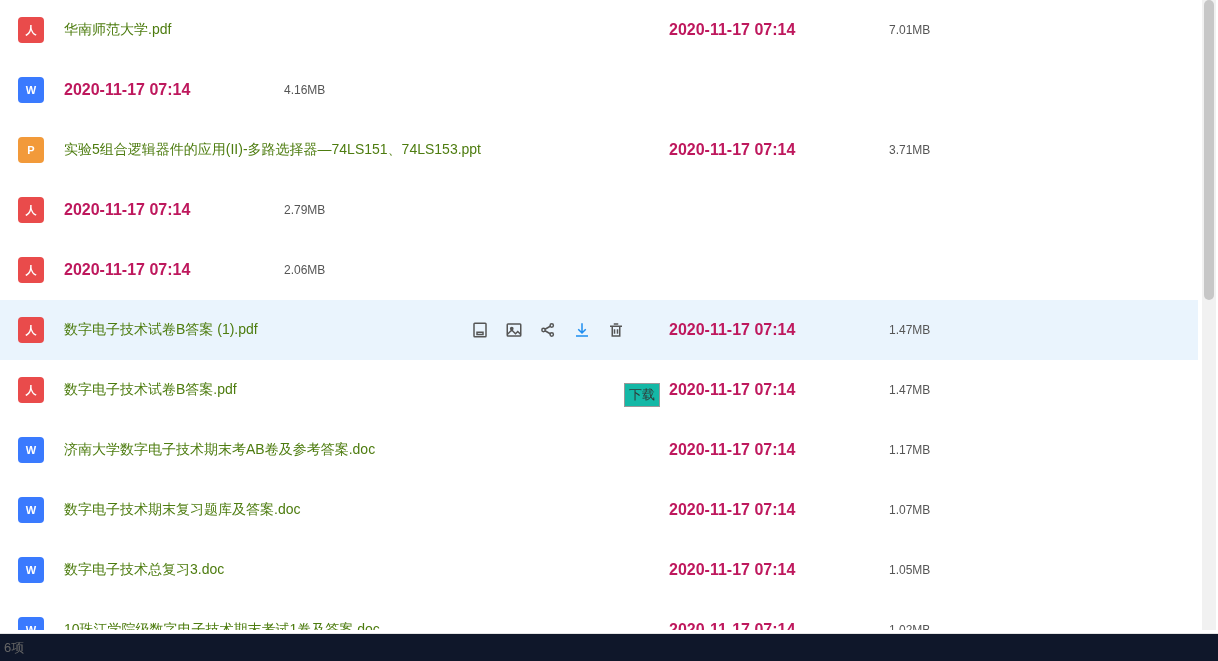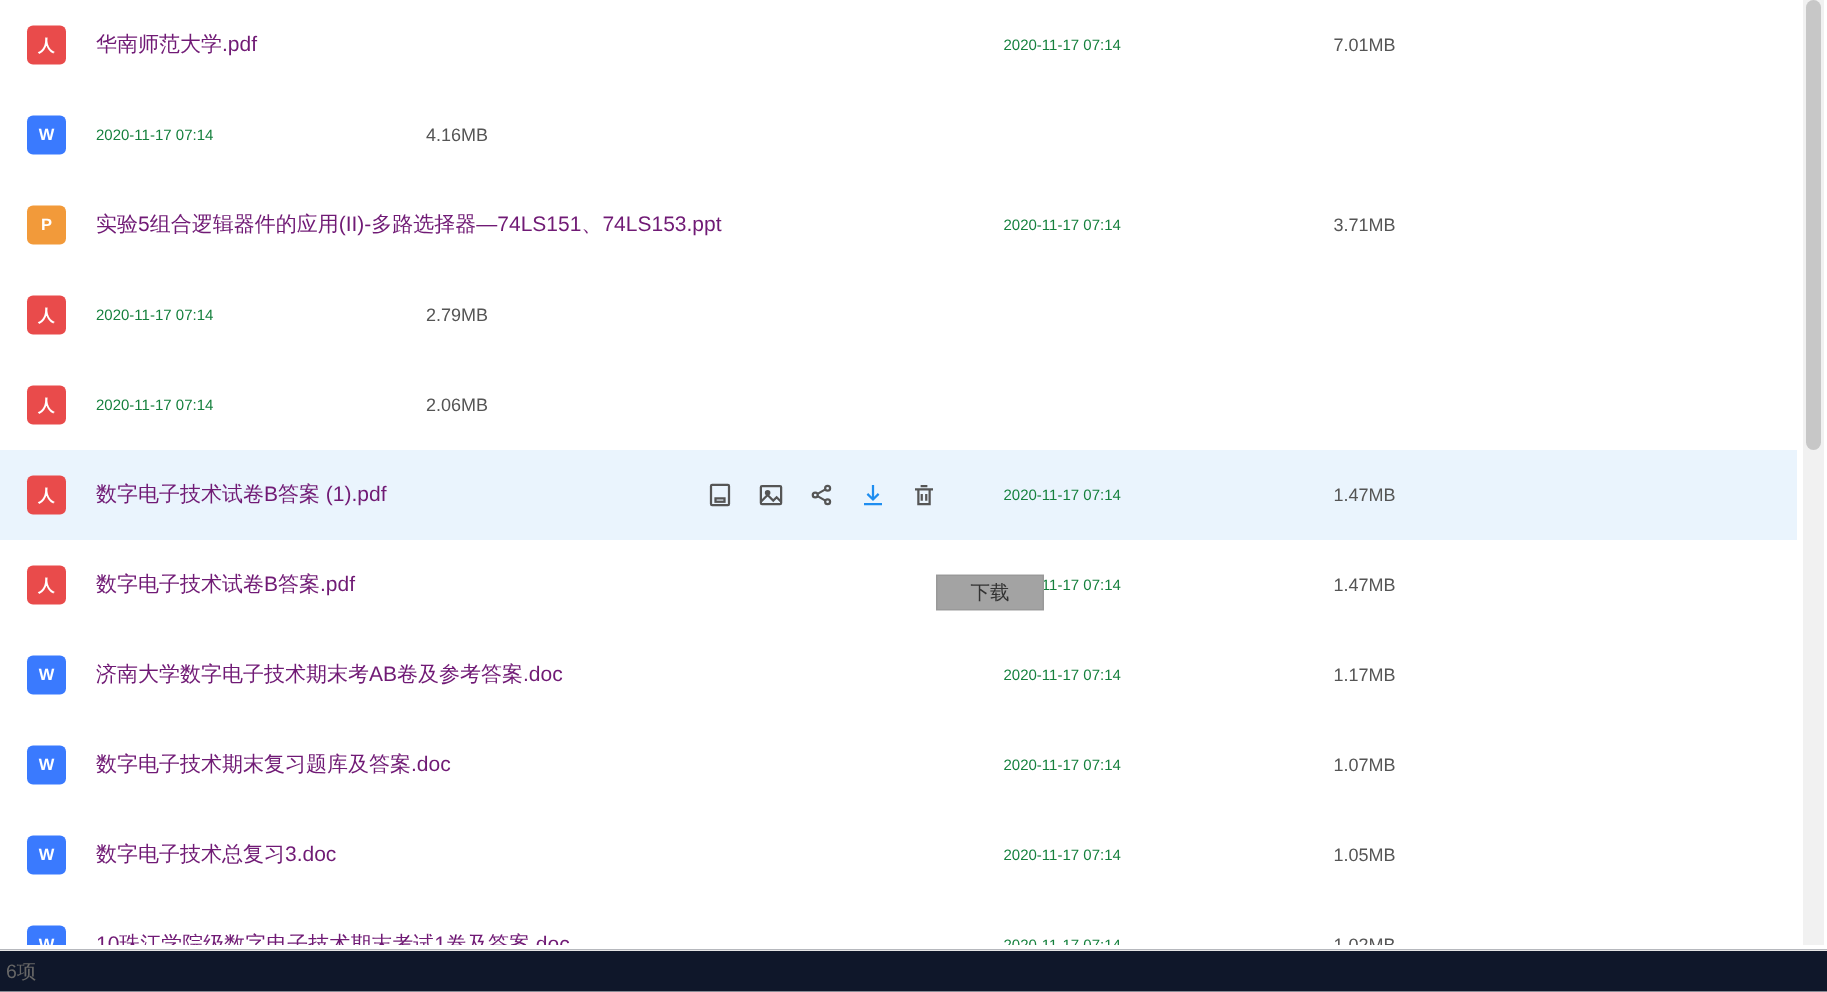--- a/index.html
+++ b/index.html
@@ -40,30 +40,31 @@
       font-size: 11px;
       font-weight: bold;
       flex-shrink: 0;
     }
     .icon-pdf { background: #e94b4b; }
     .icon-doc { background: #3a7afe; }
     .icon-ppt { background: #f29a3a; }
     .file-name {
       flex: 0 0 auto;
       width: 605px;
-      color: #701a75;
+      color: #4d7c0f;
       white-space: nowrap;
       overflow: hidden;
       text-overflow: ellipsis;
       font-size: 14px;
     }
     .file-date {
       width: 220px;
-      color: #15803d;
-      font-size: 10px;
+      color: #be185d;
+      font-size: 16px;
+      font-weight: bold;
     }
     .file-size {
       width: 120px;
       color: #555;
       font-size: 12px;
     }
     .row-actions {
       position: absolute;
       left: 470px;
       top: 0;
@@ -81,22 +82,22 @@
       cursor: pointer;
       color: #555;
     }
     .action-btn.download-action { color: #1e8df0; }
     .action-btn svg { width: 18px; height: 18px; }
     .tooltip-box {
       position: absolute;
       left: 624px;
       top: 383px;
       border: 1px solid #999;
-      background: #a3a3a3;
-      padding: 2px 22px;
+      background: #14b8a6;
+      padding: 2px 4px;
       font-size: 13px;
       color: #333;
       z-index: 10;
     }
     .status-bar {
       position: absolute;
       bottom: 0;
       left: 0;
       right: 0;
       height: 28px;

